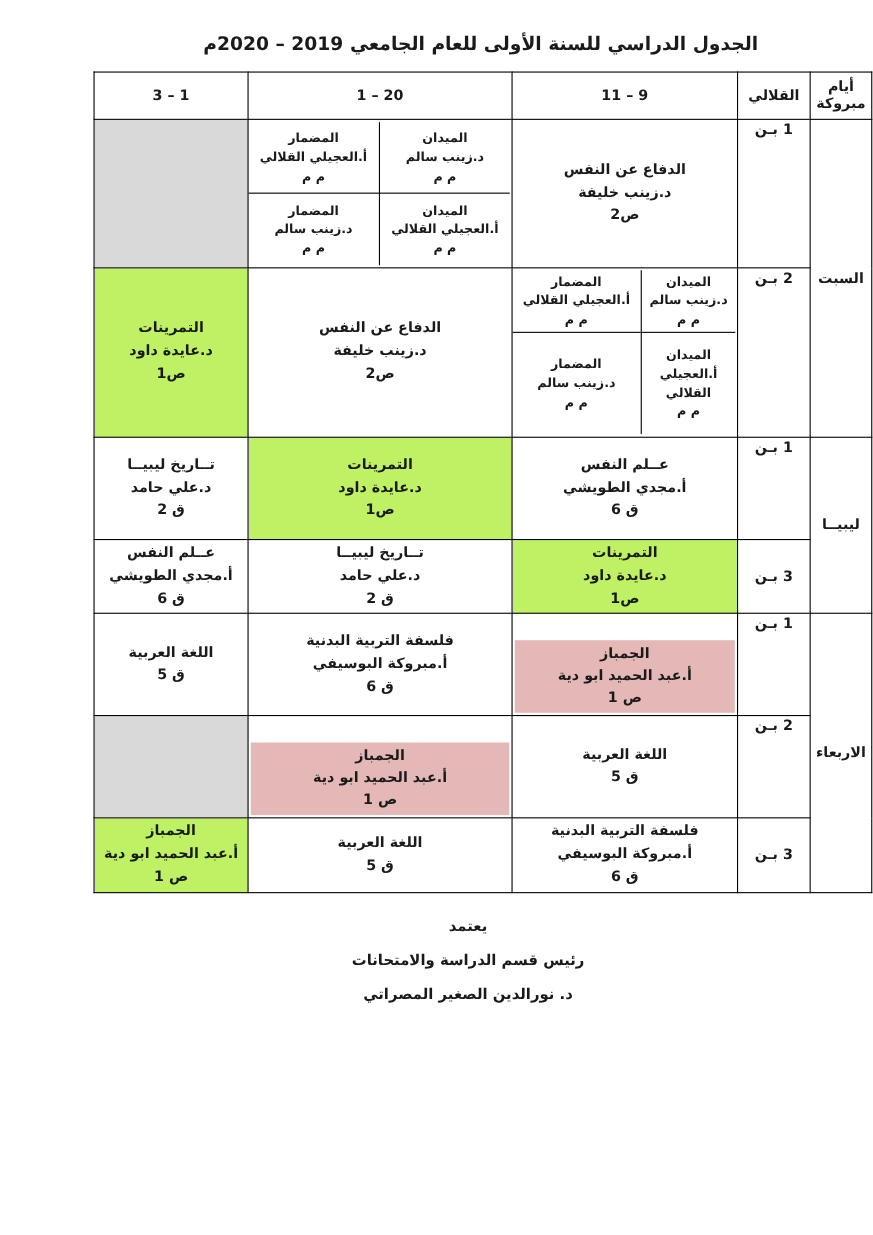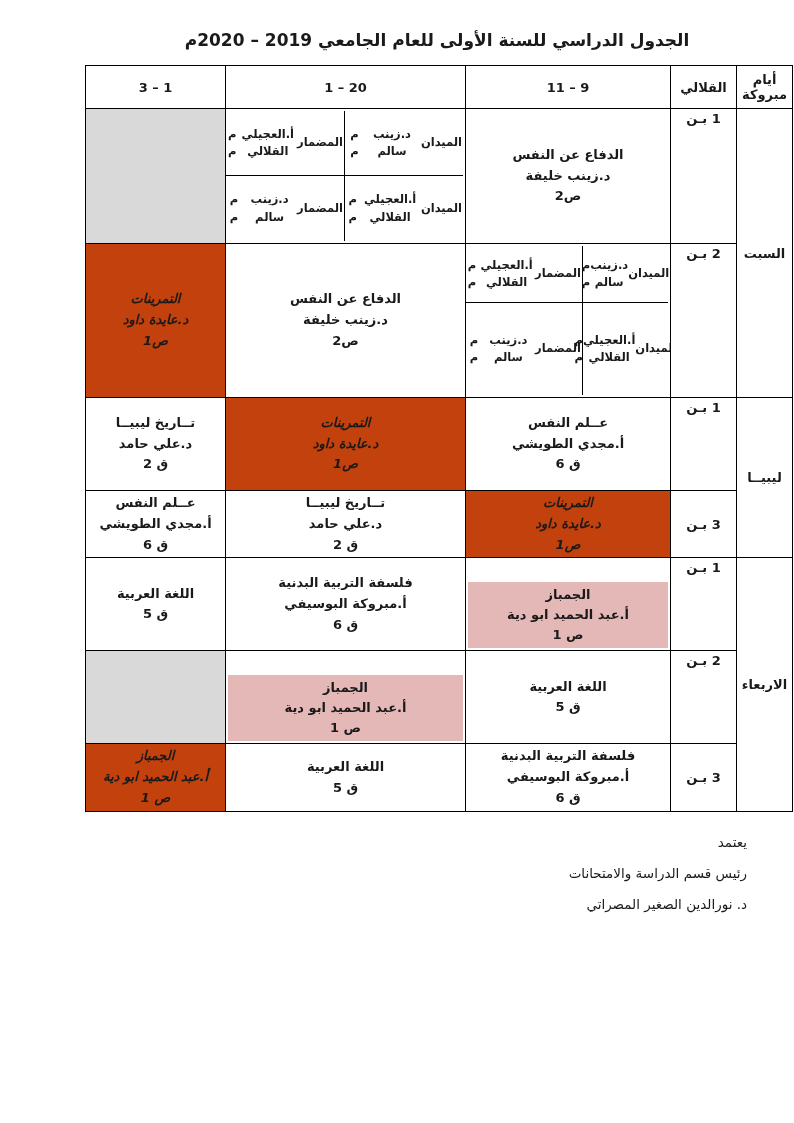--- a/index.html
+++ b/index.html
@@ -29,33 +29,33 @@
     font-weight:bold;
     text-align:center;
     vertical-align:middle;
     font-size:13px;
     padding:2px;
     overflow:hidden;
   }
   th.hcell{font-size:14px;font-weight:bold;}
   .ltr{direction:ltr;}
   .ln{line-height:1.6;}
-  .pink{background:#c2410c;font-style:italic;}
+  .pink{background:#bef264;}
   .gray{background:#d9d9d9;}
   td.p0{padding:0;vertical-align:top;}
   .sub{
     display:grid;
     direction:rtl;
     width:100%;
   }
   .subcell{
     border-left:1px solid #000;
     border-bottom:1px solid #000;
     display:flex;
-    flex-direction:row;
+    flex-direction:column;
     justify-content:center;
     align-items:center;
     font-size:11.5px;
     padding:1px;
     box-sizing:border-box;
   }
   .subcell .ln{line-height:1.5;}
   .sub .subcell:nth-child(2n){border-left:none;}
   .sub .subcell:nth-child(n+3){border-bottom:none;}
   .sub1{grid-template-columns:119px 119px;grid-template-rows:65px 65px;}
@@ -72,23 +72,25 @@
     display:flex;
     flex-direction:column;
     justify-content:center;
     align-items:center;
   }
   .pinkbox .ln{line-height:1.55;}
   .footer{
     margin-top:22px;
     width:707px;
     margin-right:42px;
-    direction:rtl;
-    font-weight:normal;
+    text-align:center;
+    direction:rtl;
+    font-weight:bold;
     font-size:13.5px;
+    margin-left:32px;
   }
   .footer div{margin-bottom:15px;}
 </style>
 </head>
 <body>
 
 <div class="page">
 
   <h1 class="title">الجدول الدراسي للسنة الأولى  للعام الجامعي 2019 – 2020م</h1>
 

